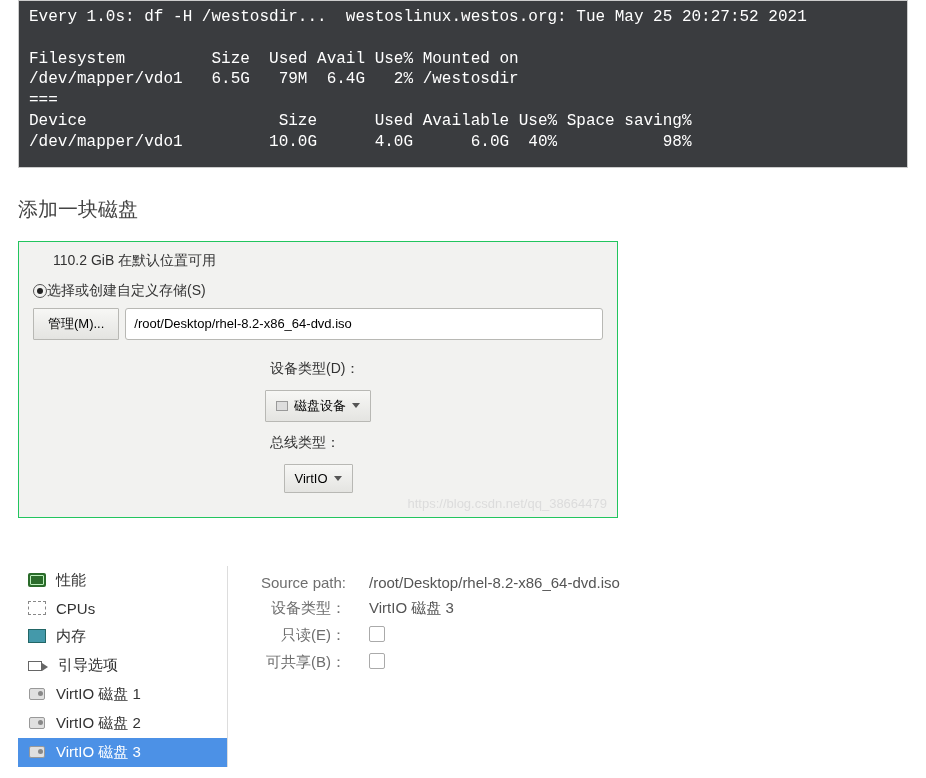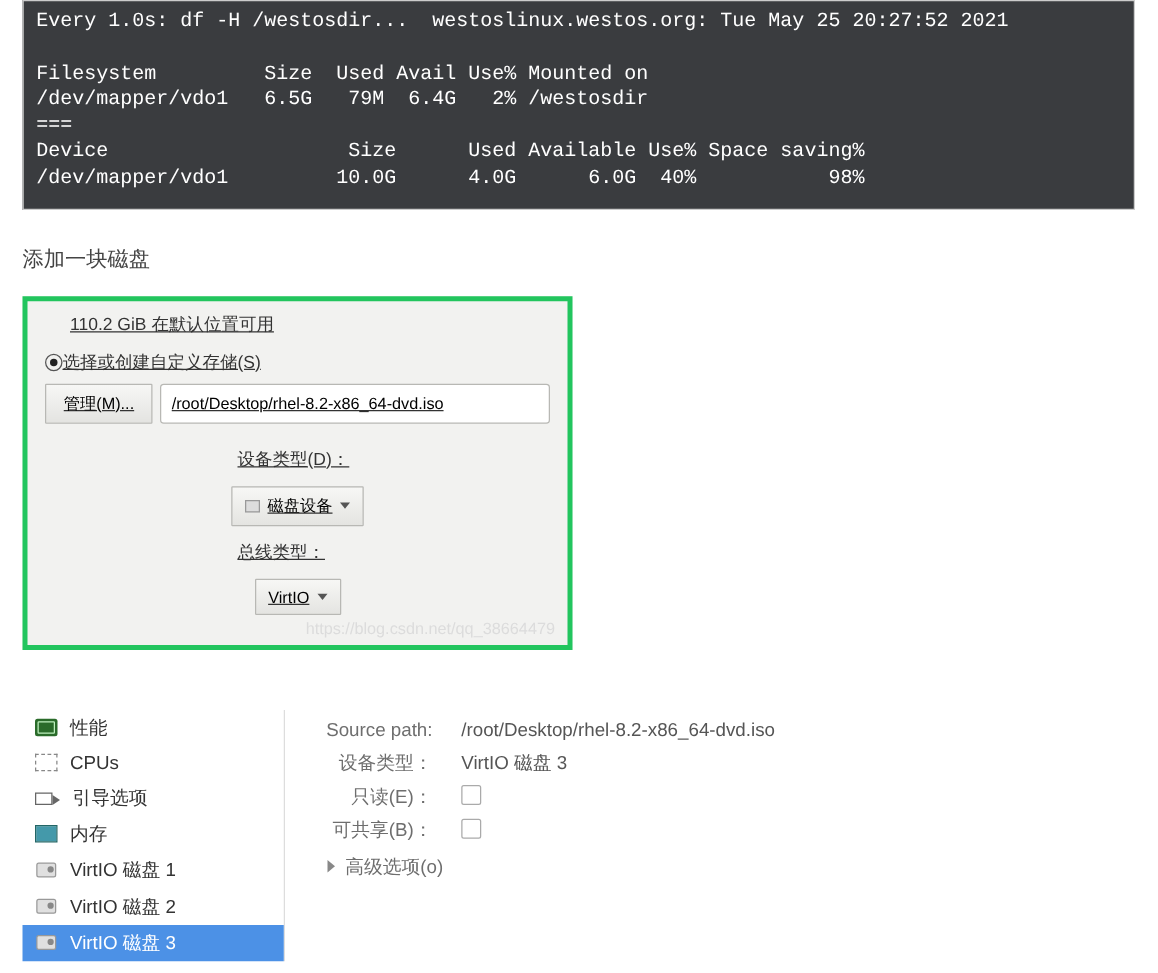--- a/index.html
+++ b/index.html
@@ -18,30 +18,29 @@
     font-size: 16px;
     padding: 6px 10px 14px 10px;
     white-space: pre;
     line-height: 1.3;
     margin: 0 18px 0 18px;
     border: 1px solid #ccc;
   }
   .caption {
     margin: 28px 18px 18px 18px;
     color: #444;
-    font-size: 17px;
+    font-size: 20px;
   }
   .dialog {
     margin: 0 18px;
-    border: 4px solid #22c55e;
-    width: 440px;
+    border: 1px solid #22c55e;
+    width: 600px;
     background: #f2f2f0;
     padding-bottom: 18px;
     position: relative;
-    text-decoration: underline;
   }
   .dialog .avail {
     padding: 10px 0 8px 34px;
   }
   .radio-row {
     display: flex;
     align-items: center;
     padding: 4px 0 8px 14px;
     gap: 0;
   }
@@ -222,26 +221,26 @@
   <div class="vm-sidebar">
     <div class="vm-item">
       <span class="ic ic-perf"></span>
       <span>性能</span>
     </div>
     <div class="vm-item">
       <span class="ic ic-cpu"></span>
       <span>CPUs</span>
     </div>
     <div class="vm-item">
+      <span class="ic ic-mem"></span>
+      <span>内存</span>
+    </div>
+    <div class="vm-item">
       <span class="ic ic-boot"></span>
       <span>引导选项</span>
-    </div>
-    <div class="vm-item">
-      <span class="ic ic-mem"></span>
-      <span>内存</span>
     </div>
     <div class="vm-item">
       <span class="ic ic-disk"></span>
       <span>VirtIO 磁盘 1</span>
     </div>
     <div class="vm-item">
       <span class="ic ic-disk"></span>
       <span>VirtIO 磁盘 2</span>
     </div>
     <div class="vm-item selected">
@@ -259,21 +258,17 @@
       <span class="dval">VirtIO 磁盘 3</span>
     </div>
     <div class="drow">
       <span class="dlabel">只读(E)：</span>
       <span class="chk"></span>
     </div>
     <div class="drow">
       <span class="dlabel">可共享(B)：</span>
       <span class="chk"></span>
     </div>
-    <div class="expander">
-      <span class="tri"></span>
-      <span>高级选项(o)</span>
-    </div>
   </div>
 </div>
 
 <div class="footer-note">第三块磁盘为/dev/vdc</div>
 <div class="credit">@51CTO博客</div>
 
 </body></html>

